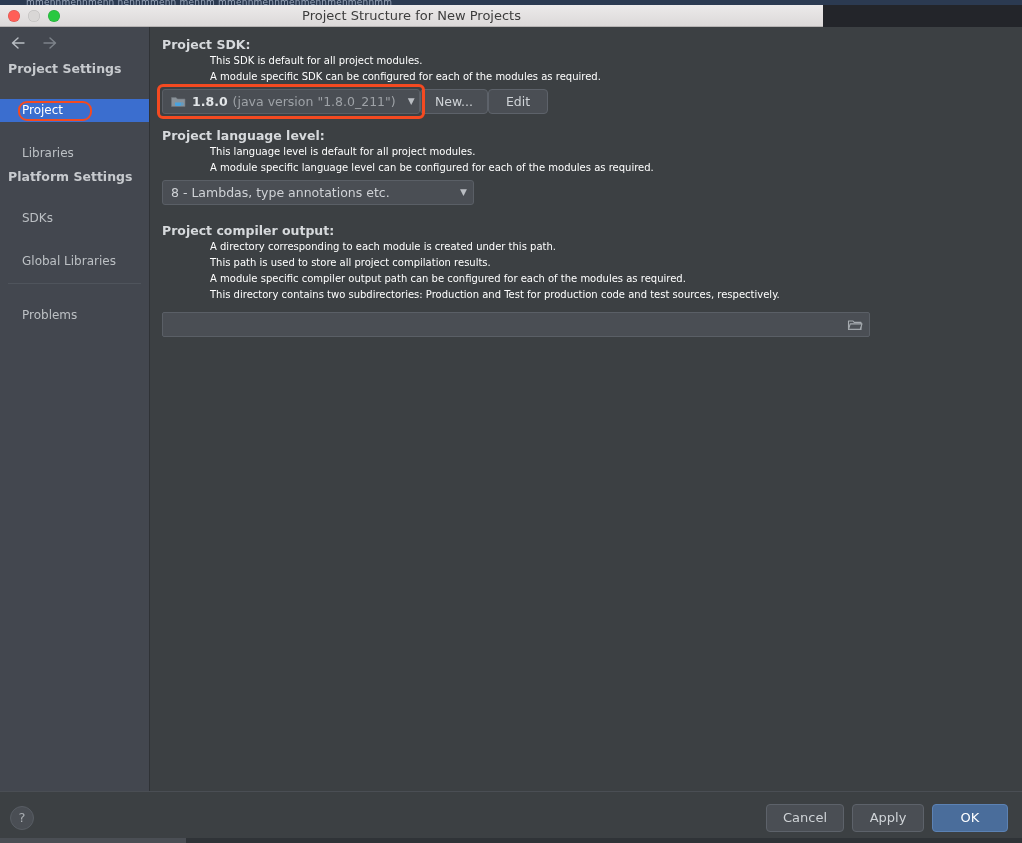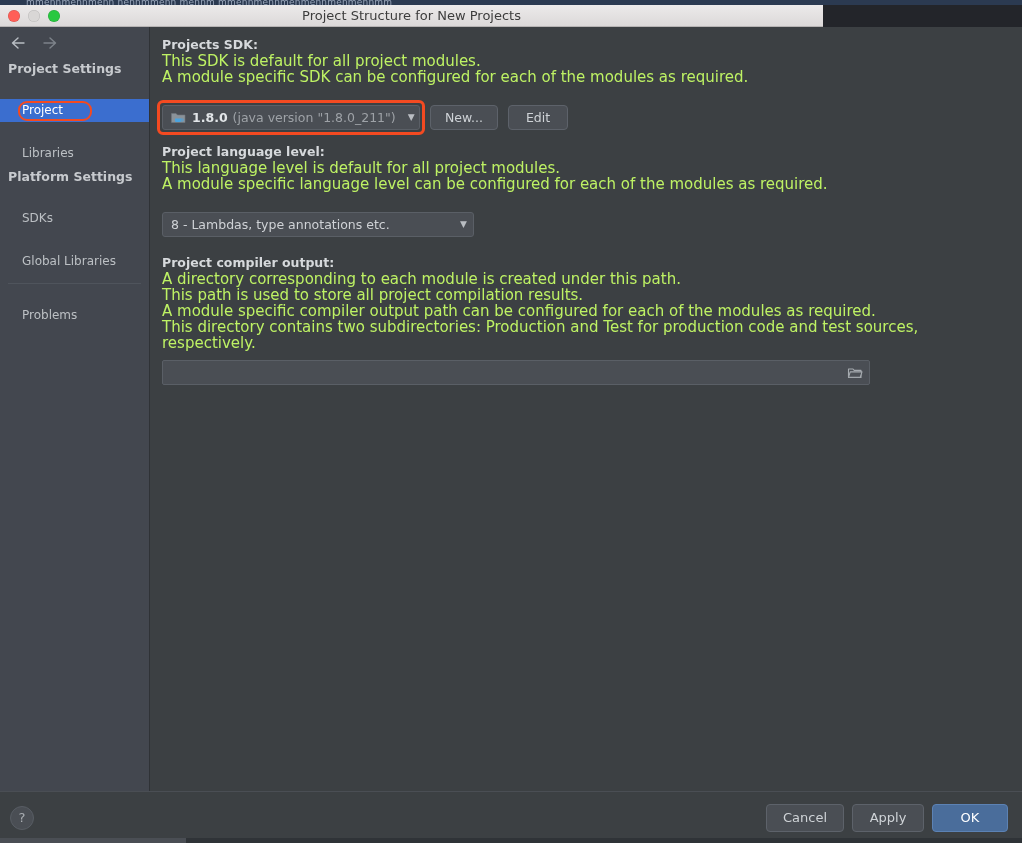--- a/index.html
+++ b/index.html
@@ -119,28 +119,29 @@
     padding: 10px 16px 0 12px;
     overflow: hidden;
     position: relative;
   }
   .sect-title {
     font-size: 12.5px; font-weight: bold;
     color: #d6d9dc;
     margin: 0 0 1px 0;
   }
   .sect-line {
-    font-size: 15px;
-    color: #bef264;
+    font-size: 10px;
+    color: #ffffff;
     line-height: 16px;
+    margin-left: 48px;
   }
   .sect { margin-bottom: 8px; }
   .sect + .sect { margin-top: 10px; }
 
-  .row { display: flex; align-items: flex-end; gap: 10px; margin-top: 20px; }
+  .row { display: flex; align-items: flex-end; margin-top: 4px; }
 
   
   .combo {
     height: 25px;
     background: #4a4e54;
     border: 1px solid #5a5f66;
     border-radius: 3px;
     display: flex; align-items: center;
     padding: 0 6px 0 8px;
     font-size: 12.5px;
@@ -315,21 +316,21 @@
         <div class="sidebar-sep"></div>
 
         <div class="nav-item">
           <span>Problems</span>
         </div>
       </div>
 
       <div class="content">
 
         <div class="sect">
-          <div class="sect-title">Projects SDK:</div>
+          <div class="sect-title">Project SDK:</div>
           <div class="sect-line">This SDK is default for all project modules.</div>
           <div class="sect-line">A module specific SDK can be configured for each of the modules as required.</div>
 
           <div class="row">
             <div class="combo-wrap">
               <div class="combo" id="sdk-combo">
                 <span class="sdk-icon">
                   <svg width="15" height="13" viewBox="0 0 15 13">
                     <path d="M0.5 2.5 L0.5 11.5 L14 11.5 L14 4 L6.5 4 L5 2.5 Z" fill="#8a9299" stroke="#6f777e" stroke-width="0.6"></path>
                     <path d="M4 7.5 h6 v2.2 a1.4 1.4 0 0 1 -1.4 1.4 h-3.2 a1.4 1.4 0 0 1 -1.4 -1.4 Z" fill="#4aa3df"></path>

